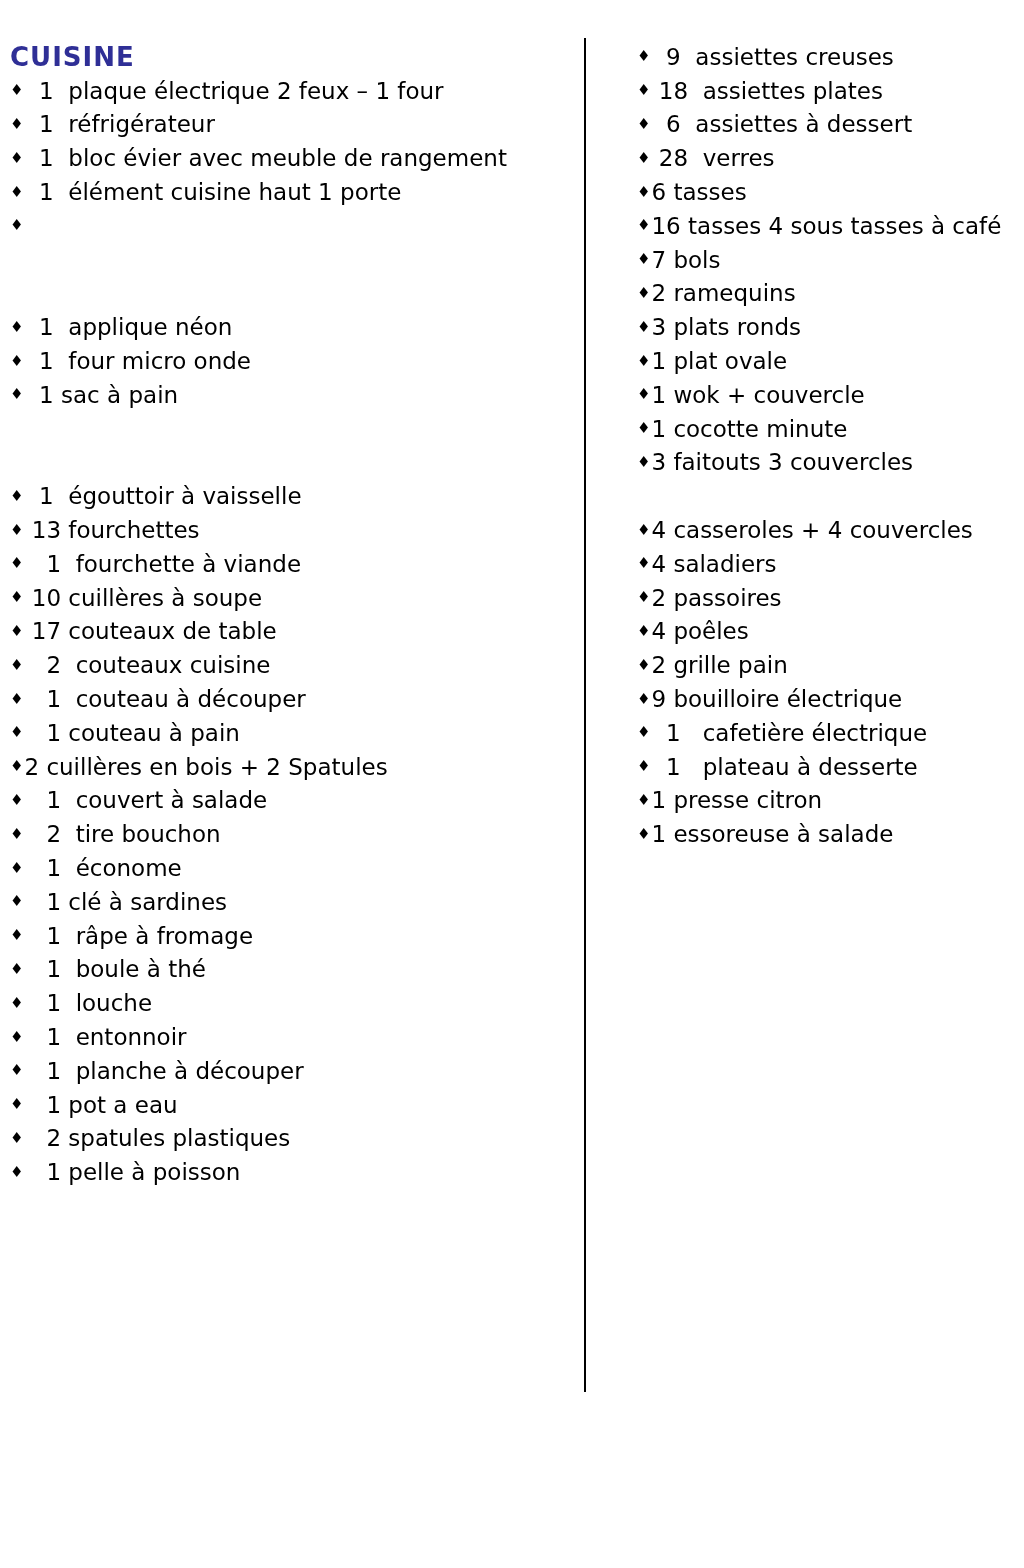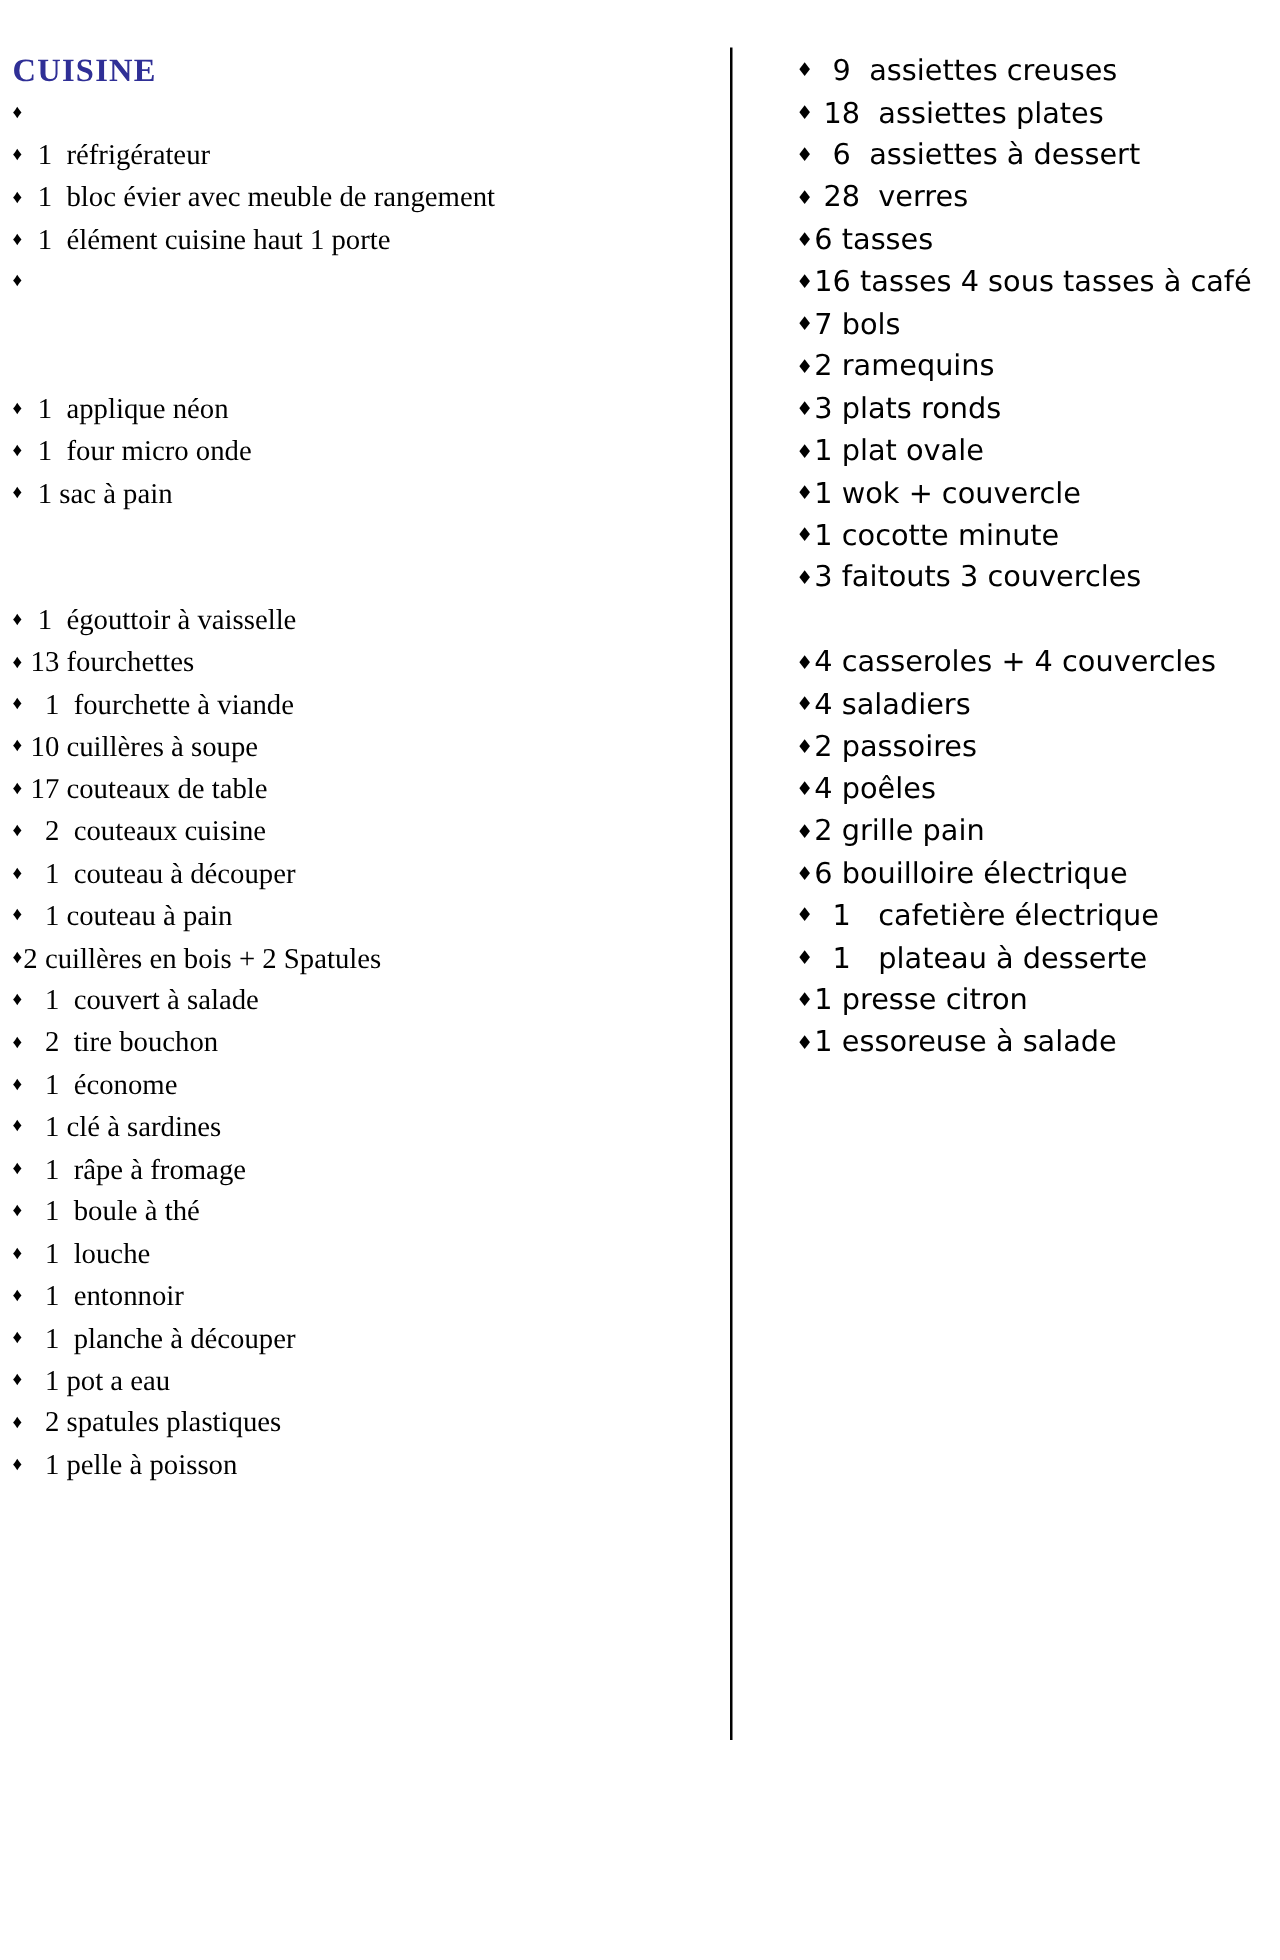--- a/index.html
+++ b/index.html
@@ -27,21 +27,21 @@
     left: 584px;
     top: 38px;
     width: 2px;
     height: 1354px;
     background: var(--divider-color);
   }
   .col {
     position: absolute;
     top: 40px;
   }
-  .col-left  { left: 10px;  width: 566px; font-family: Liberation Serif, serif; }
+  .col-left  { left: 10px;  width: 566px; }
   .col-right { left: 637px; width: 384px; }
   .line {
     height: 33.8px;
     display: flex;
     align-items: center;
     font-size: 23px;
     color: var(--text-color);
     white-space: pre;
   }
   .line.title {
@@ -61,21 +61,21 @@
     white-space: pre;
   }
 </style>
 </head>
 <body>
 
 <div class="page">
   <div class="divider"></div>
   <div class="col col-left" id="col-left">
       <div class="line title">CUISINE</div>
-      <div class="line"><span class="bullet">♦</span></div>
+      <div class="line"><span class="bullet">♦</span><span class="txt">  1  plaque électrique 2 feux – 1 four</span></div>
       <div class="line"><span class="bullet">♦</span><span class="txt">  1  réfrigérateur</span></div>
       <div class="line"><span class="bullet">♦</span><span class="txt">  1  bloc évier avec meuble de rangement</span></div>
       <div class="line"><span class="bullet">♦</span><span class="txt">  1  élément cuisine haut 1 porte</span></div>
       <div class="line"><span class="bullet">♦</span></div>
       <div class="line">&nbsp;</div>
       <div class="line">&nbsp;</div>
       <div class="line"><span class="bullet">♦</span><span class="txt">  1  applique néon</span></div>
       <div class="line"><span class="bullet">♦</span><span class="txt">  1  four micro onde</span></div>
       <div class="line"><span class="bullet">♦</span><span class="txt">  1 sac à pain</span></div>
       <div class="line">&nbsp;</div>
@@ -115,19 +115,19 @@
       <div class="line"><span class="bullet">♦</span><span class="txt">1 plat ovale</span></div>
       <div class="line"><span class="bullet">♦</span><span class="txt">1 wok + couvercle</span></div>
       <div class="line"><span class="bullet">♦</span><span class="txt">1 cocotte minute</span></div>
       <div class="line"><span class="bullet">♦</span><span class="txt">3 faitouts 3 couvercles</span></div>
       <div class="line">&nbsp;</div>
       <div class="line"><span class="bullet">♦</span><span class="txt">4 casseroles + 4 couvercles</span></div>
       <div class="line"><span class="bullet">♦</span><span class="txt">4 saladiers</span></div>
       <div class="line"><span class="bullet">♦</span><span class="txt">2 passoires</span></div>
       <div class="line"><span class="bullet">♦</span><span class="txt">4 poêles</span></div>
       <div class="line"><span class="bullet">♦</span><span class="txt">2 grille pain</span></div>
-      <div class="line"><span class="bullet">♦</span><span class="txt">6 bouilloire électrique</span></div>
+      <div class="line"><span class="bullet">♦</span><span class="txt">9 bouilloire électrique</span></div>
       <div class="line"><span class="bullet">♦</span><span class="txt">  1   cafetière électrique</span></div>
       <div class="line"><span class="bullet">♦</span><span class="txt">  1   plateau à desserte</span></div>
       <div class="line"><span class="bullet">♦</span><span class="txt">1 presse citron</span></div>
       <div class="line"><span class="bullet">♦</span><span class="txt">1 essoreuse à salade</span></div>
     </div>
 </div>
 
 </body></html>

